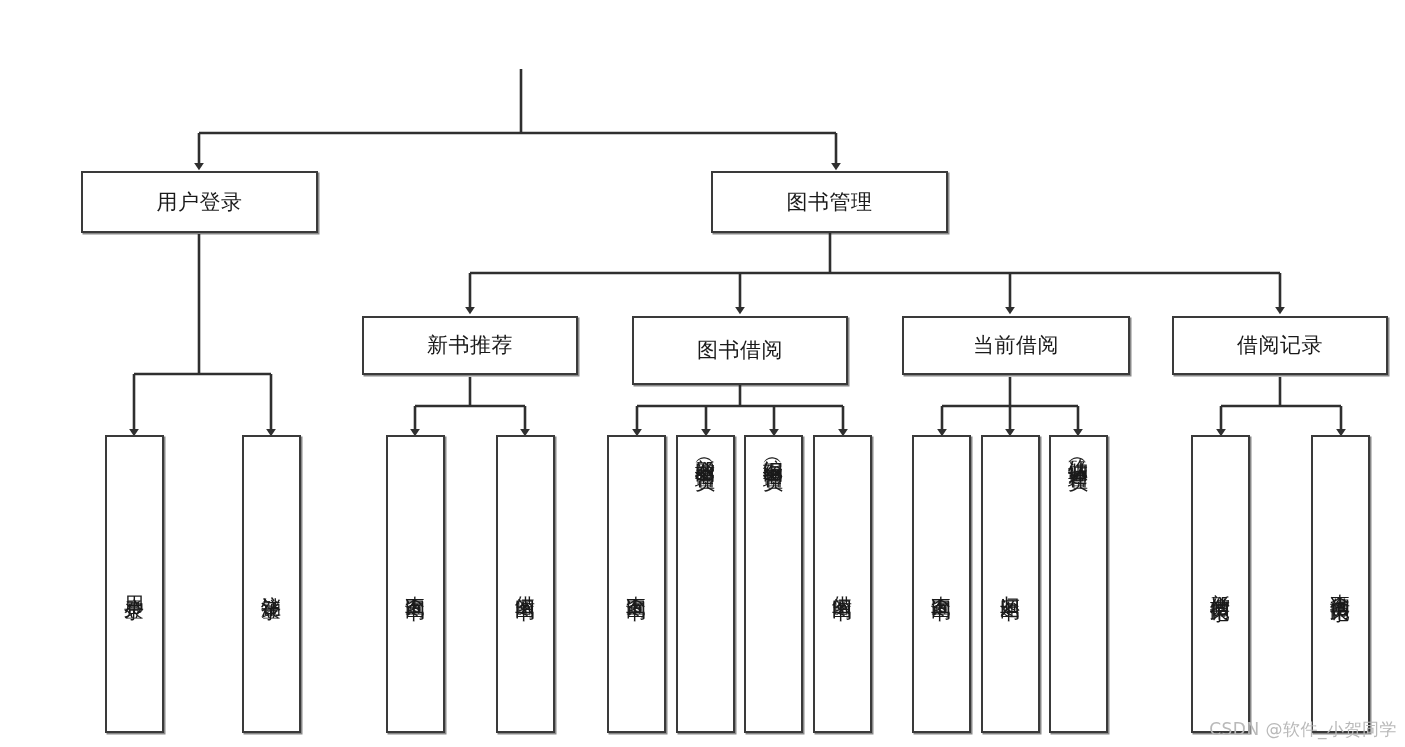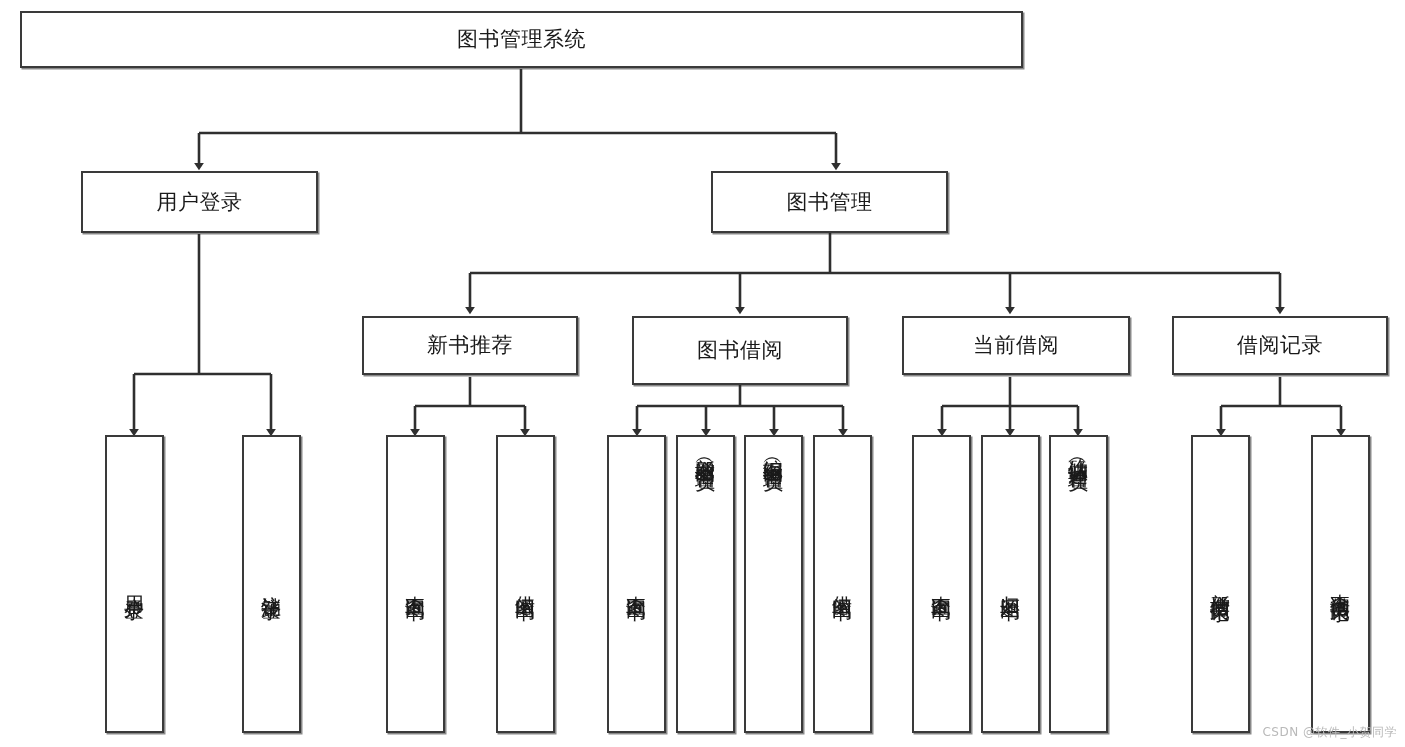--- a/index.html
+++ b/index.html
@@ -62,21 +62,21 @@
     text-align: center;
   }
   .node.leaf.centered {
     align-items: center;
     padding-top: 0;
   }
   #watermark {
     position: absolute;
     right: 8px;
     bottom: 6px;
-    font-size: 12px;
+    font-size: 17px;
     color: #b9b9b9;
     letter-spacing: 0.5px;
     white-space: nowrap;
     user-select: none;
   }
 </style>
 </head>
 <body>
 
 <div id="diagram-root">
@@ -124,23 +124,20 @@
       <path d="M1010,406 L1010,432" marker-end="url(#arrowhead)"></path>
       <path d="M1078,406 L1078,432" marker-end="url(#arrowhead)"></path>
 
       <path d="M1280,377 L1280,406"></path>
       <path d="M1221,406 L1341,406"></path>
       <path d="M1221,406 L1221,432" marker-end="url(#arrowhead)"></path>
       <path d="M1341,406 L1341,432" marker-end="url(#arrowhead)"></path>
     </g>
   </svg>
 
-  <div class="node" style="left:20px; top:11px; width:1003px; height:57px;">
-    <span class="node-label">图书管理系统</span>
-  </div>
 
   <div class="node" style="left:81px; top:171px; width:237px; height:62px;">
     <span class="node-label">用户登录</span>
   </div>
 
   <div class="node" style="left:711px; top:171px; width:237px; height:62px;">
     <span class="node-label">图书管理</span>
   </div>
 
   <div class="node" style="left:362px; top:316px; width:216px; height:59px;text-align:right;">

